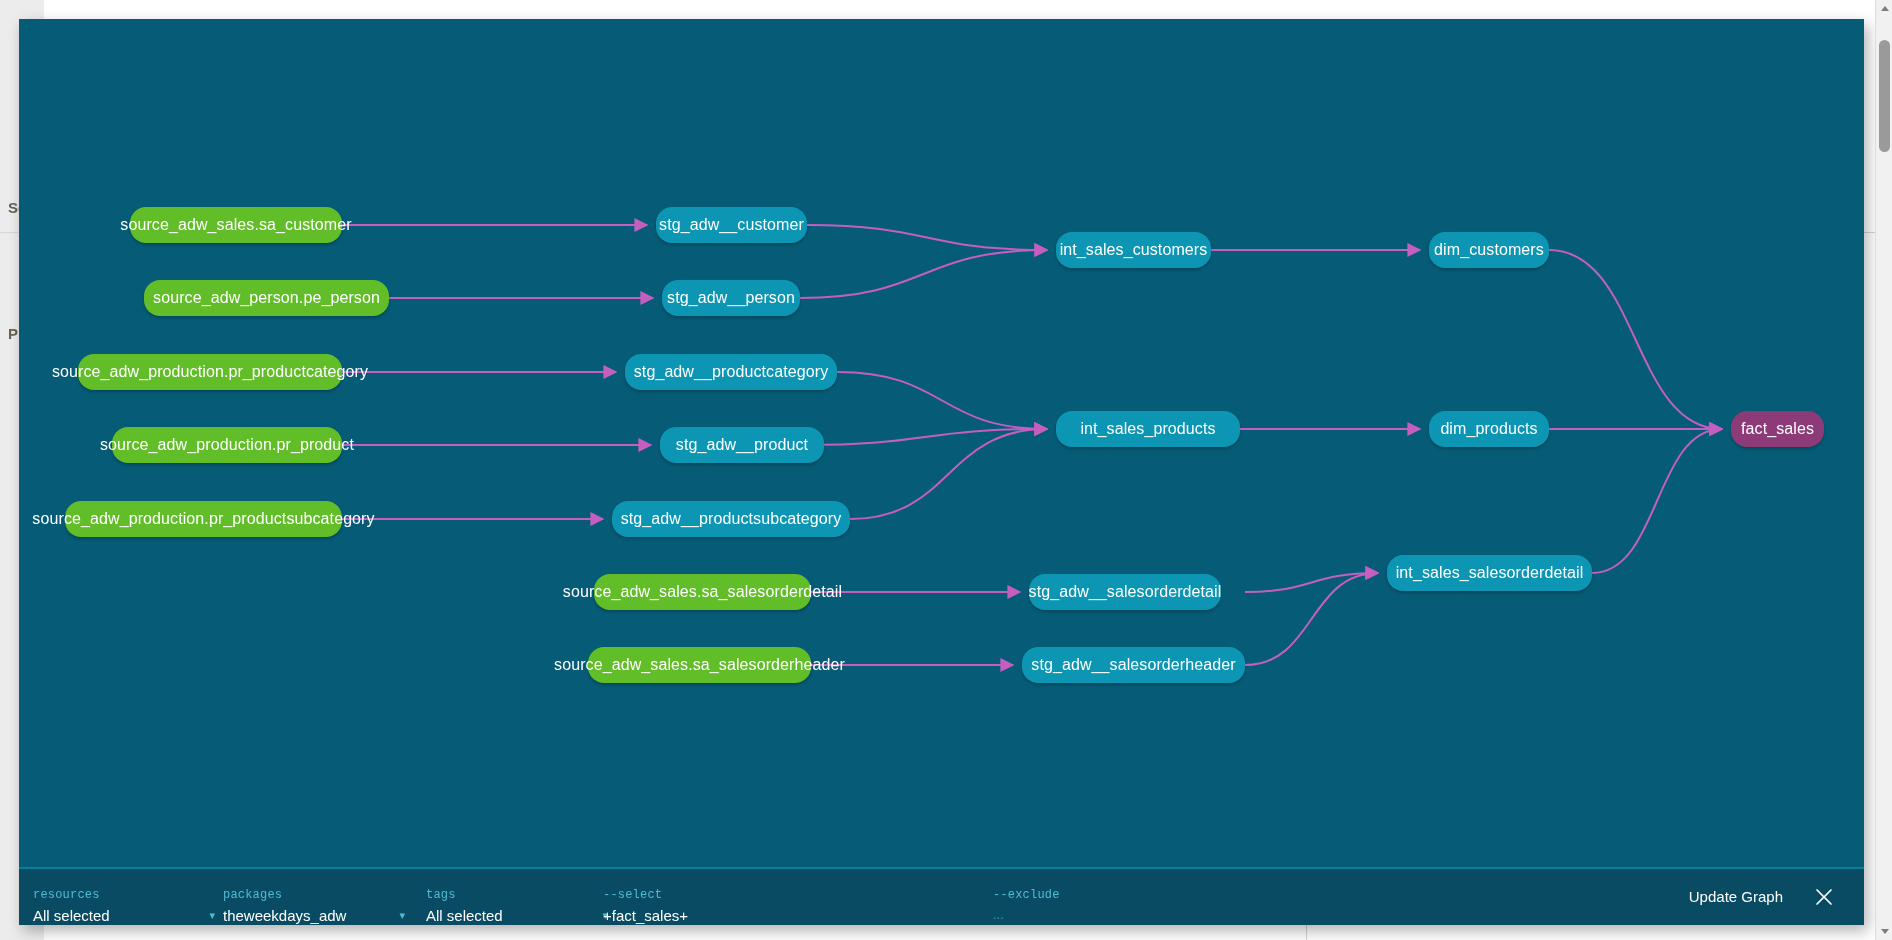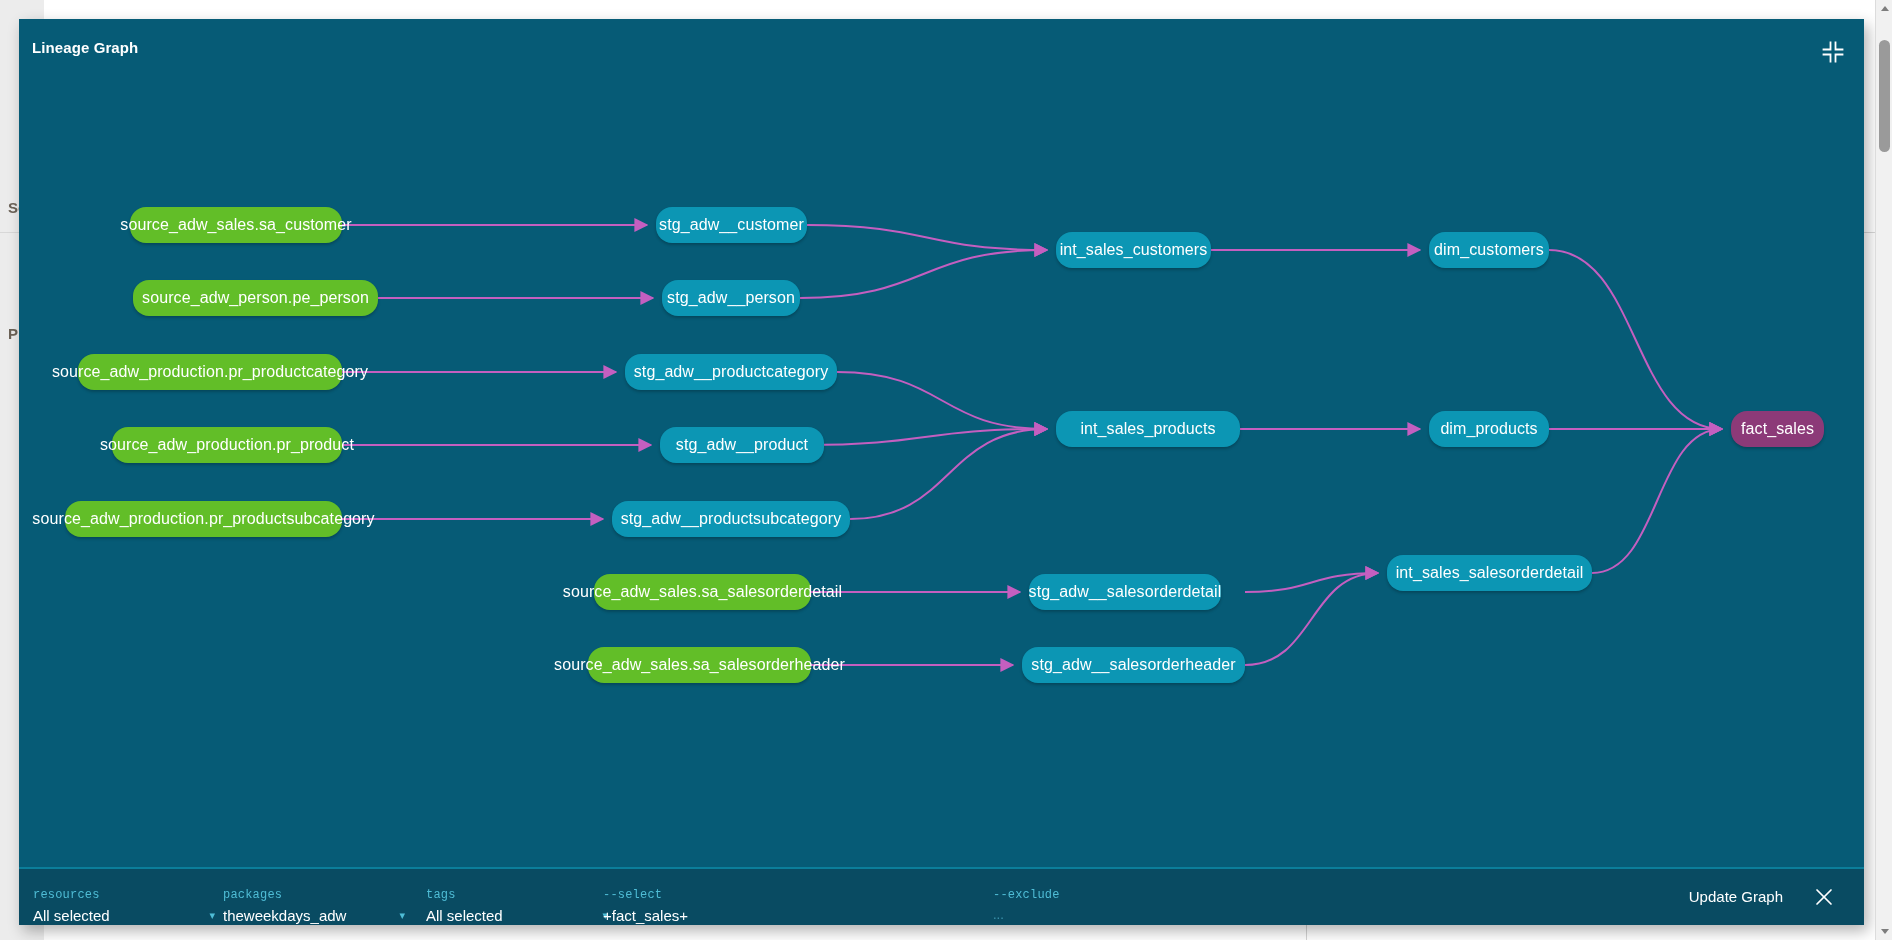--- a/index.html
+++ b/index.html
@@ -232,31 +232,20 @@
 
 <div id="page-behind">
   <div class="behind-divider" id="behind-div-1"></div>
   <div class="behind-label" id="behind-sources">Sources</div>
   <div class="behind-label" id="behind-projects">Projects</div>
   <div id="behind-vline"></div>
 </div>
 
 <div id="modal">
 
-  <div id="modal-header">
-    <div id="modal-title">Lineage Graph</div>
-    <div id="collapse-icon">
-      <svg width="22" height="22" viewBox="0 0 22 22" fill="none" stroke="#ffffff" stroke-width="1.8" stroke-linecap="square">
-        <path d="M8.5 1.5 V8.5 H1.5"></path>
-        <path d="M13.5 1.5 V8.5 H20.5"></path>
-        <path d="M8.5 20.5 V13.5 H1.5"></path>
-        <path d="M13.5 20.5 V13.5 H20.5"></path>
-      </svg>
-    </div>
-  </div>
 
   <div id="graph-canvas">
     <svg id="edges-svg" viewBox="0 0 1845 790">
       <defs>
         <marker id="arrow" viewBox="0 0 10 10" refX="9" refY="5" markerWidth="7" markerHeight="7" orient="auto-start-reverse">
           <path d="M 0 0 L 10 5 L 0 10 z" fill="#C45FC0"></path>
         </marker>
       </defs>
       <g id="edge-group" fill="none" stroke="#C45FC0" stroke-width="2">
           <path d="M 323 148 C 481.6 148, 469.4 148, 628 148" marker-end="url(#arrow)"></path>
@@ -277,21 +266,21 @@
           <path d="M 1192 352 C 1300.68 352, 1292.32 352, 1401 352" marker-end="url(#arrow)"></path>
           <path d="M 1530 173 C 1619.96 173, 1613.04 352, 1703 352" marker-end="url(#arrow)"></path>
           <path d="M 1530 352 C 1619.96 352, 1613.04 352, 1703 352" marker-end="url(#arrow)"></path>
           <path d="M 1573 496 C 1640.6 496, 1635.4 352, 1703 352" marker-end="url(#arrow)"></path>
         </g>
     </svg>
     <div id="node-layer">
         <div class="node source" style="left: 111px; top: 130px; width: 212px;">
           <span>source_adw_sales.sa_customer</span>
         </div>
-        <div class="node source" style="left: 114px; top: 203px; width: 245px;">
+        <div class="node source" style="left: 125px; top: 203px; width: 245px;">
           <span>source_adw_person.pe_person</span>
         </div>
         <div class="node source" style="left: 59px; top: 277px; width: 264px;">
           <span>source_adw_production.pr_productcategory</span>
         </div>
         <div class="node source" style="left: 93px; top: 350px; width: 230px;">
           <span>source_adw_production.pr_product</span>
         </div>
         <div class="node source" style="left: 46px; top: 424px; width: 277px;">
           <span>source_adw_production.pr_productsubcategory</span>

